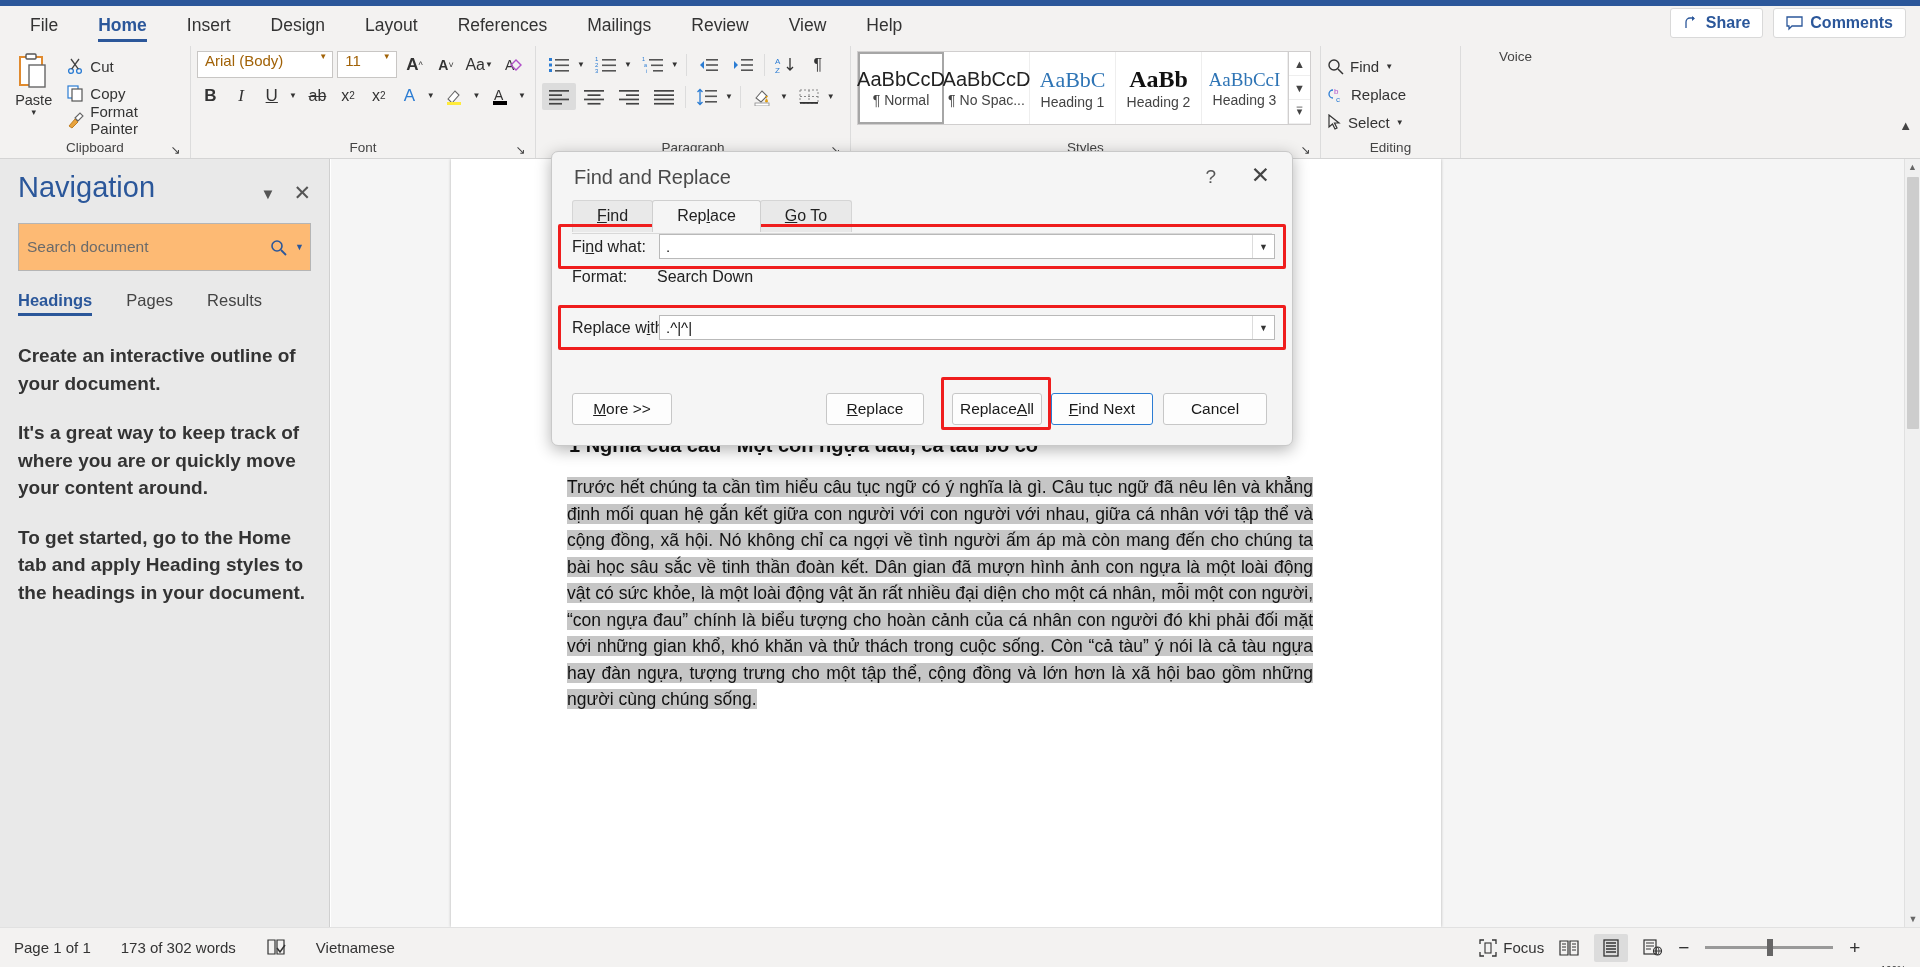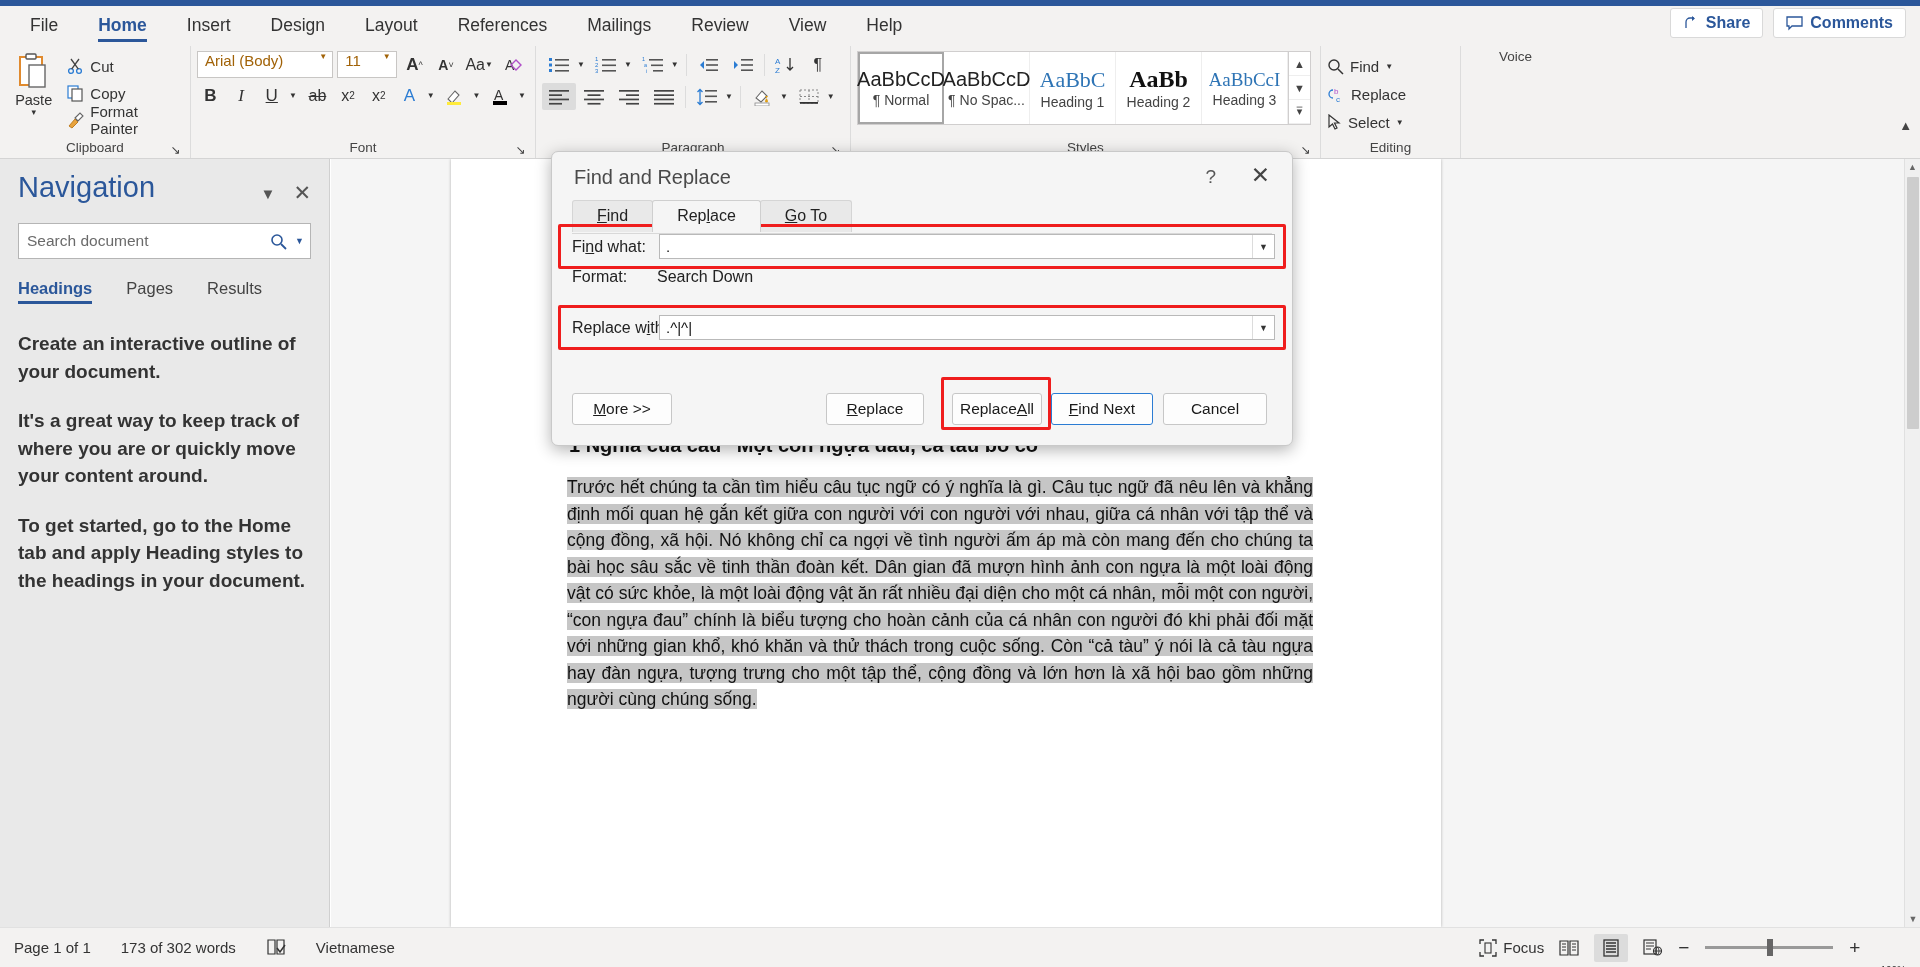--- a/index.html
+++ b/index.html
@@ -135,21 +135,21 @@
   .navpane {
     position: absolute; left: 0; top: 159px; width: 330px; bottom: 40px;
     background: #e9e9e9; border-right: 1px solid #d0d0d0; padding: 14px 18px;
   }
   .nav-head { display: flex; align-items: flex-start; justify-content: space-between; }
   .nav-title { font-size: 29px; color: #2b579a; font-weight: normal; line-height: 1; }
   .nav-head-icons { display: flex; align-items: center; gap: 18px; padding-top: 8px; }
   .nav-ico { color: #555; cursor: pointer; font-size: 15px; }
   .nav-ico.x { font-size: 21px; }
   .nav-search {
-    margin-top: 18px; height: 36px; background: #ffffff; border: 1px solid #b5b5b5;
+    margin-top: 18px; height: 48px; background: #fdba74; border: 1px solid #b5b5b5;
     display: flex; align-items: center; padding: 0 6px 0 8px;
   }
   .nav-search input {
     flex: 1; border: none; outline: none; font-size: 15.5px; color: #333;
     font-family: "Liberation Sans", sans-serif; background: transparent;
   }
   .nav-search input::placeholder { color: #6a6a6a; }
   .nav-tabs { display: flex; gap: 34px; margin-top: 20px; }
   .nav-tab { font-size: 16.5px; color: #444; cursor: pointer; padding-bottom: 6px; position: relative; }
   .nav-tab.active { color: #2b579a; font-weight: bold; }

